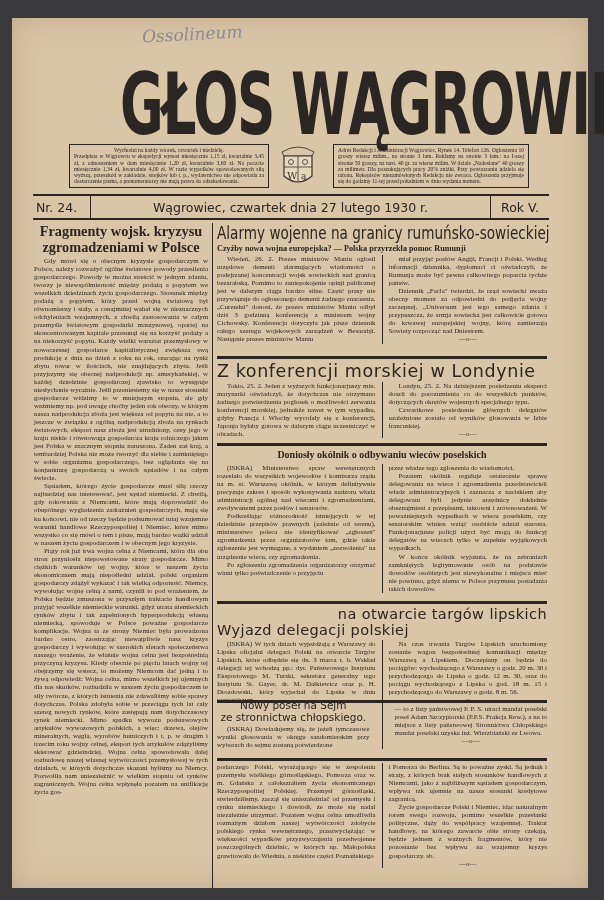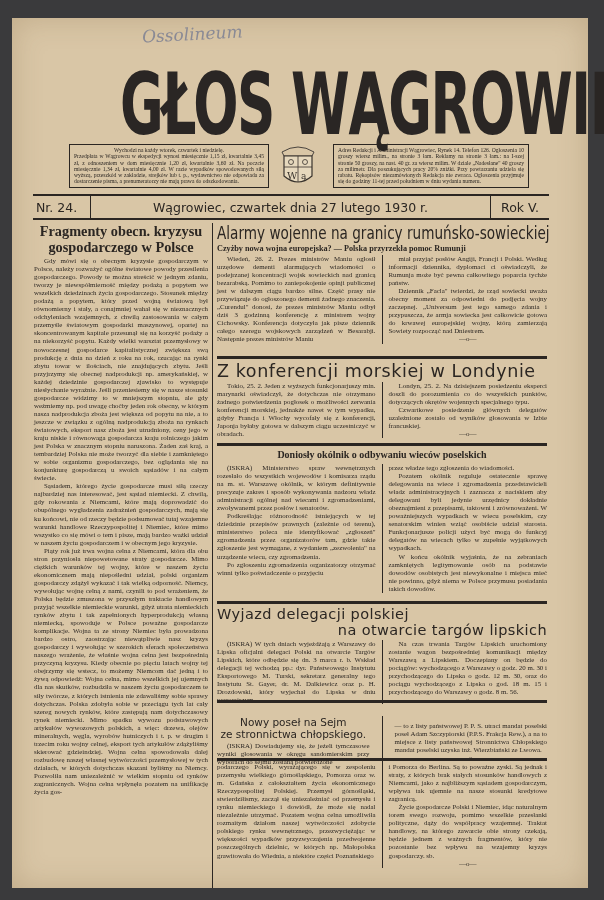--- a/index.html
+++ b/index.html
@@ -56,22 +56,22 @@
   </div>
 
   <div class="abs dateline" style="left:21px;top:176px;width:516px;">
     <div class="cell" style="width:54px;padding-left:3px;border-right:1.5px solid #2b2622;">Nr. 24.</div>
     <div class="cell" style="flex:1;justify-content:center;border-right:1.5px solid #2b2622;">Wągrowiec, czwartek dnia 27 lutego 1930 r.</div>
     <div class="cell" style="width:58px;justify-content:center;">Rok V.</div>
   </div>
 
   <div class="abs" style="left:22px;top:205px;width:174px;">
     <div class="headline-serif" style="text-align:center;font-size:14.3px;line-height:16px;">
-      <div>Fragmenty obecn. kryzysu</div>
-      <div>gospodarczego w Polsce</div>
+      <div>Fragmenty wojsk. kryzysu</div>
+      <div>zgromadzeniami w Polsce</div>
     </div>
     <div class="col" style="margin-top:2px;">
       <p>Gdy mówi się o obecnym kryzysie gospodarczym w Polsce, należy rozważyć ogólne światowe powody przesilenia gospodarczego. Powody te można streścić w jednym zdaniu, tworzy je niewspółmierność między podażą a popytem we wszelkich dziedzinach życia gospodarczego. Stosunek między podażą a popytem, który przed wojną światową był równomierny i stały, a conajmniej wahał się w nieznacznych odchyleniach wzajemnych, z chwilą zastosowania w całym przemyśle światowym gospodarki maszynowej, opartej na skoncentrowanym kapitale przesunął się na korzyść podaży a na niekorzyść popytu. Każdy wielki warsztat przemysłowy w nowoczesnej gospodarce kapitalistycznej zwiększa swą produkcję z dnia na dzień z roku na rok, rzucając na rynki zbytu towar w ilościach, nie znajdujących zbytu. Jeśli przyjrzymy się obecnej nadprodukcji np. amerykańskiej, w każdej dziedzinie gospodarczej zjawisko to występuje niesłychanie wyraźnie. Jeśli przeniesiemy się w nasze stosunki gospodarcze widzimy to w mniejszym stopniu, ale gdy weźmiemy np. pod uwagę choćby jeden rok obecny, w którym nasza nadprodukcja zboża jest większa od popytu na nie, a to jeszcze w związku z ogólną nadprodukcją zboża na rynkach światowych, eksport nasz zboża jest utrudniony, ceny jego w kraju niskie i równowaga gospodarcza kraju rolniczego jakim jest Polska w znacznym stopniu naruszona. Żaden zaś kraj, a tembardziej Polska nie może tworzyć dla siebie i zamkniętego w sobie organizmu gospodarczego, bez oglądania się na konjunkturę gospodarczą u swoich sąsiadów i na całym świecie.</p>
       <p>Sąsiadem, którego życie gospodarcze musi siłą rzeczy najbardziej nas interesować, jest sąsiad niemiecki. Z chwilą, gdy rokowania z Niemcami, które mają doprowadzić do obupólnego wygładzenia zadrażnień gospodarczych, mają się ku końcowi, nie od rzeczy będzie podsumować tutaj wzajemne warunki handlowe Rzeczypospolitej i Niemiec, które mimo wszystko co się mówi o tem i pisze, mają bardzo ważki udział w naszem życiu gospodarczem i w obecnym jego kryzysie.</p>
       <p>Piąty rok już trwa wojna celna z Niemcami, która dla obu stron przyniosła niepowetowane straty gospodarcze. Mimo ciężkich warunków tej wojny, które w naszem życiu ekonomicznem mają niepośledni udział, polski organizm gospodarczy zdążył wykazać i tak wielką odporność. Niemcy, wywołując wojnę celną z nami, czynili to pod wrażeniem, że Polska będzie zmuszona w przyszłym traktacie handlowym przyjąć wszelkie niemieckie warunki, gdyż utrata niemieckich rynków zbytu i tak zapełnionych hyperprodukcją własną niemiecką, spowoduje w Polsce poważne gospodarcze komplikacje. Wojna ta ze strony Niemiec była prowadzona bardzo ostro, zaostrzając niewątpliwie nasz kryzys gospodarczy i wywołując w szerokich sferach społeczeństwa naszego wrażenie, że właśnie wojna celna jest bezpośrednią przyczyną kryzysu. Kiedy obecnie po pięciu latach wojny tej obejrzymy się wstecz, to możemy Niemcom dać jedną i to żywą odpowiedź: Wojna celna, mimo wszelkich jej ujemnych dla nas skutków, rozbudziła w naszem życiu gospodarczem te siły twórcze, z których istnienia nie zdawaliśmy sobie sprawy dotychczas. Polska zdobyła sobie w przeciągu tych lat cały szereg nowych rynków, które zastępują nam dotychczasowy rynek niemiecki. Mimo spadku wywozu podstawowych artykułów wywozowych polskich, a więc: drzewa, olejów mineralnych, węgla, wyrobów hutniczych i t. p. w drugim i trzecim roku wojny celnej, eksport tych artykułów zdążyliśmy skierować gdzieindziej. Wojna celna spowodowała dalej rozbudowę naszej własnej wytwórczości przemysłowej w tych działach, w których dotychczas skazani byliśmy na Niemcy. Pozwoliła nam uniezależnić w wielkim stopniu od rynków zagranicznych. Wojna celna wpłynęła pozatem na unifikację życia gos-</p>
     </div>
   </div>
 
   <div class="abs vrule" style="left:200px;top:205px;height:665px;"></div>
 
@@ -126,38 +126,38 @@
         <p>Pozatem okólnik reguluje ostatecznie sprawę delegowania na wiece i zgromadzenia przedstawicieli władz administracyjnych i zaznacza z naciskiem aby delegowani byli jedynie urzędnicy dokładnie obeznajmieni z przepisami, taktowni i zrównoważeni. W poważniejszych wypadkach w wiecu poselskim, czy senatorskim winien wziąć osobiście udział starosta. Funkcjonarjusze policji użyci być mogą do funkcyj delegatów na wiecach tylko w zupełnie wyjątkowych wypadkach.</p>
         <p>W końcu okólnik wyjaśnia, że na zebraniach zamkniętych legitymowanie osób na podstawie dowodów osobistych jest niewykonalne i miejsca mieć nie powinno, gdyż niema w Polsce przymusu posiadania takich dowodów.</p>
       </div>
     </div>
   </div>
 
   <div class="abs rule-thick" style="left:205px;top:583px;width:330px;"></div>
 
   <div class="abs" style="left:205px;top:588px;width:330px;">
     <div class="headline-sans" style="font-size:14.5px;line-height:16px;letter-spacing:0.4px;">
+      <div style="text-align:right;">na otwarcie targów lipskich</div>
       <div>Wyjazd delegacji polskiej</div>
-      <div style="text-align:right;">na otwarcie targów lipskich</div>
     </div>
     <div style="display:flex;gap:6px;margin-top:2px;">
       <div class="col" style="width:162px;">
           <p>(ISKRA) W tych dniach wyjeżdżają z Warszawy do Lipska oficjalni delegaci Polski na otwarcie Targów Lipskich, które odbędzie się dn. 3 marca r. b. Wskład delegacji tej wchodzą pp.: dyr. Państwowego Instytutu Eksportowego M. Turski, sekretarz generalny tego Instytutu St. Gayer, dr. M. Dalkiewicz oraz p. H. Drozdowski, który wyjechał do Lipska w dniu wczorajszym.</p>
         </div>
       <div class="vrule"></div>
       <div class="col" style="width:162px;">
         <p>Na czas trwania Targów Lipskich uruchomiony zostanie wagon bezpośredniej komunikacji między Warszawą a Lipskiem. Doczepiany on będzie do pociągów: wychodzącego z Warszawy o godz. 20 m. 30 i przychodzącego do Lipska o godz. 12 m. 30, oraz do pociągu wychodzącego z Lipska o god. 18 m. 15 i przychodzącego do Warszawy o godz. 8 m. 56.</p>
         <div class="ornament">—o—</div>
       </div>
     </div>
   </div>
 
   <div class="abs rule-thick" style="left:205px;top:682px;width:330px;"></div>
 
-  <div class="abs" style="left:205px;top:698px;width:330px;display:flex;gap:12px;">
+  <div class="abs" style="left:205px;top:681px;width:330px;display:flex;gap:12px;">
     <div style="width:162px;">
       <div class="headline-sans" style="font-size:10.5px;line-height:12px;text-align:center;">
         <div>Nowy poseł na Sejm</div>
         <div>ze stronnictwa chłopskiego.</div>
       </div>
       <div class="col" style="margin-top:2px;">
           <p>(ISKRA) Dowiadujemy się, że jeżeli tymczasowe wyniki głosowania w okręgu sandomierskim przy wyborach do sejmu zostaną potwierdzone</p>
         </div>
     </div>
     <div class="vrule"></div>

